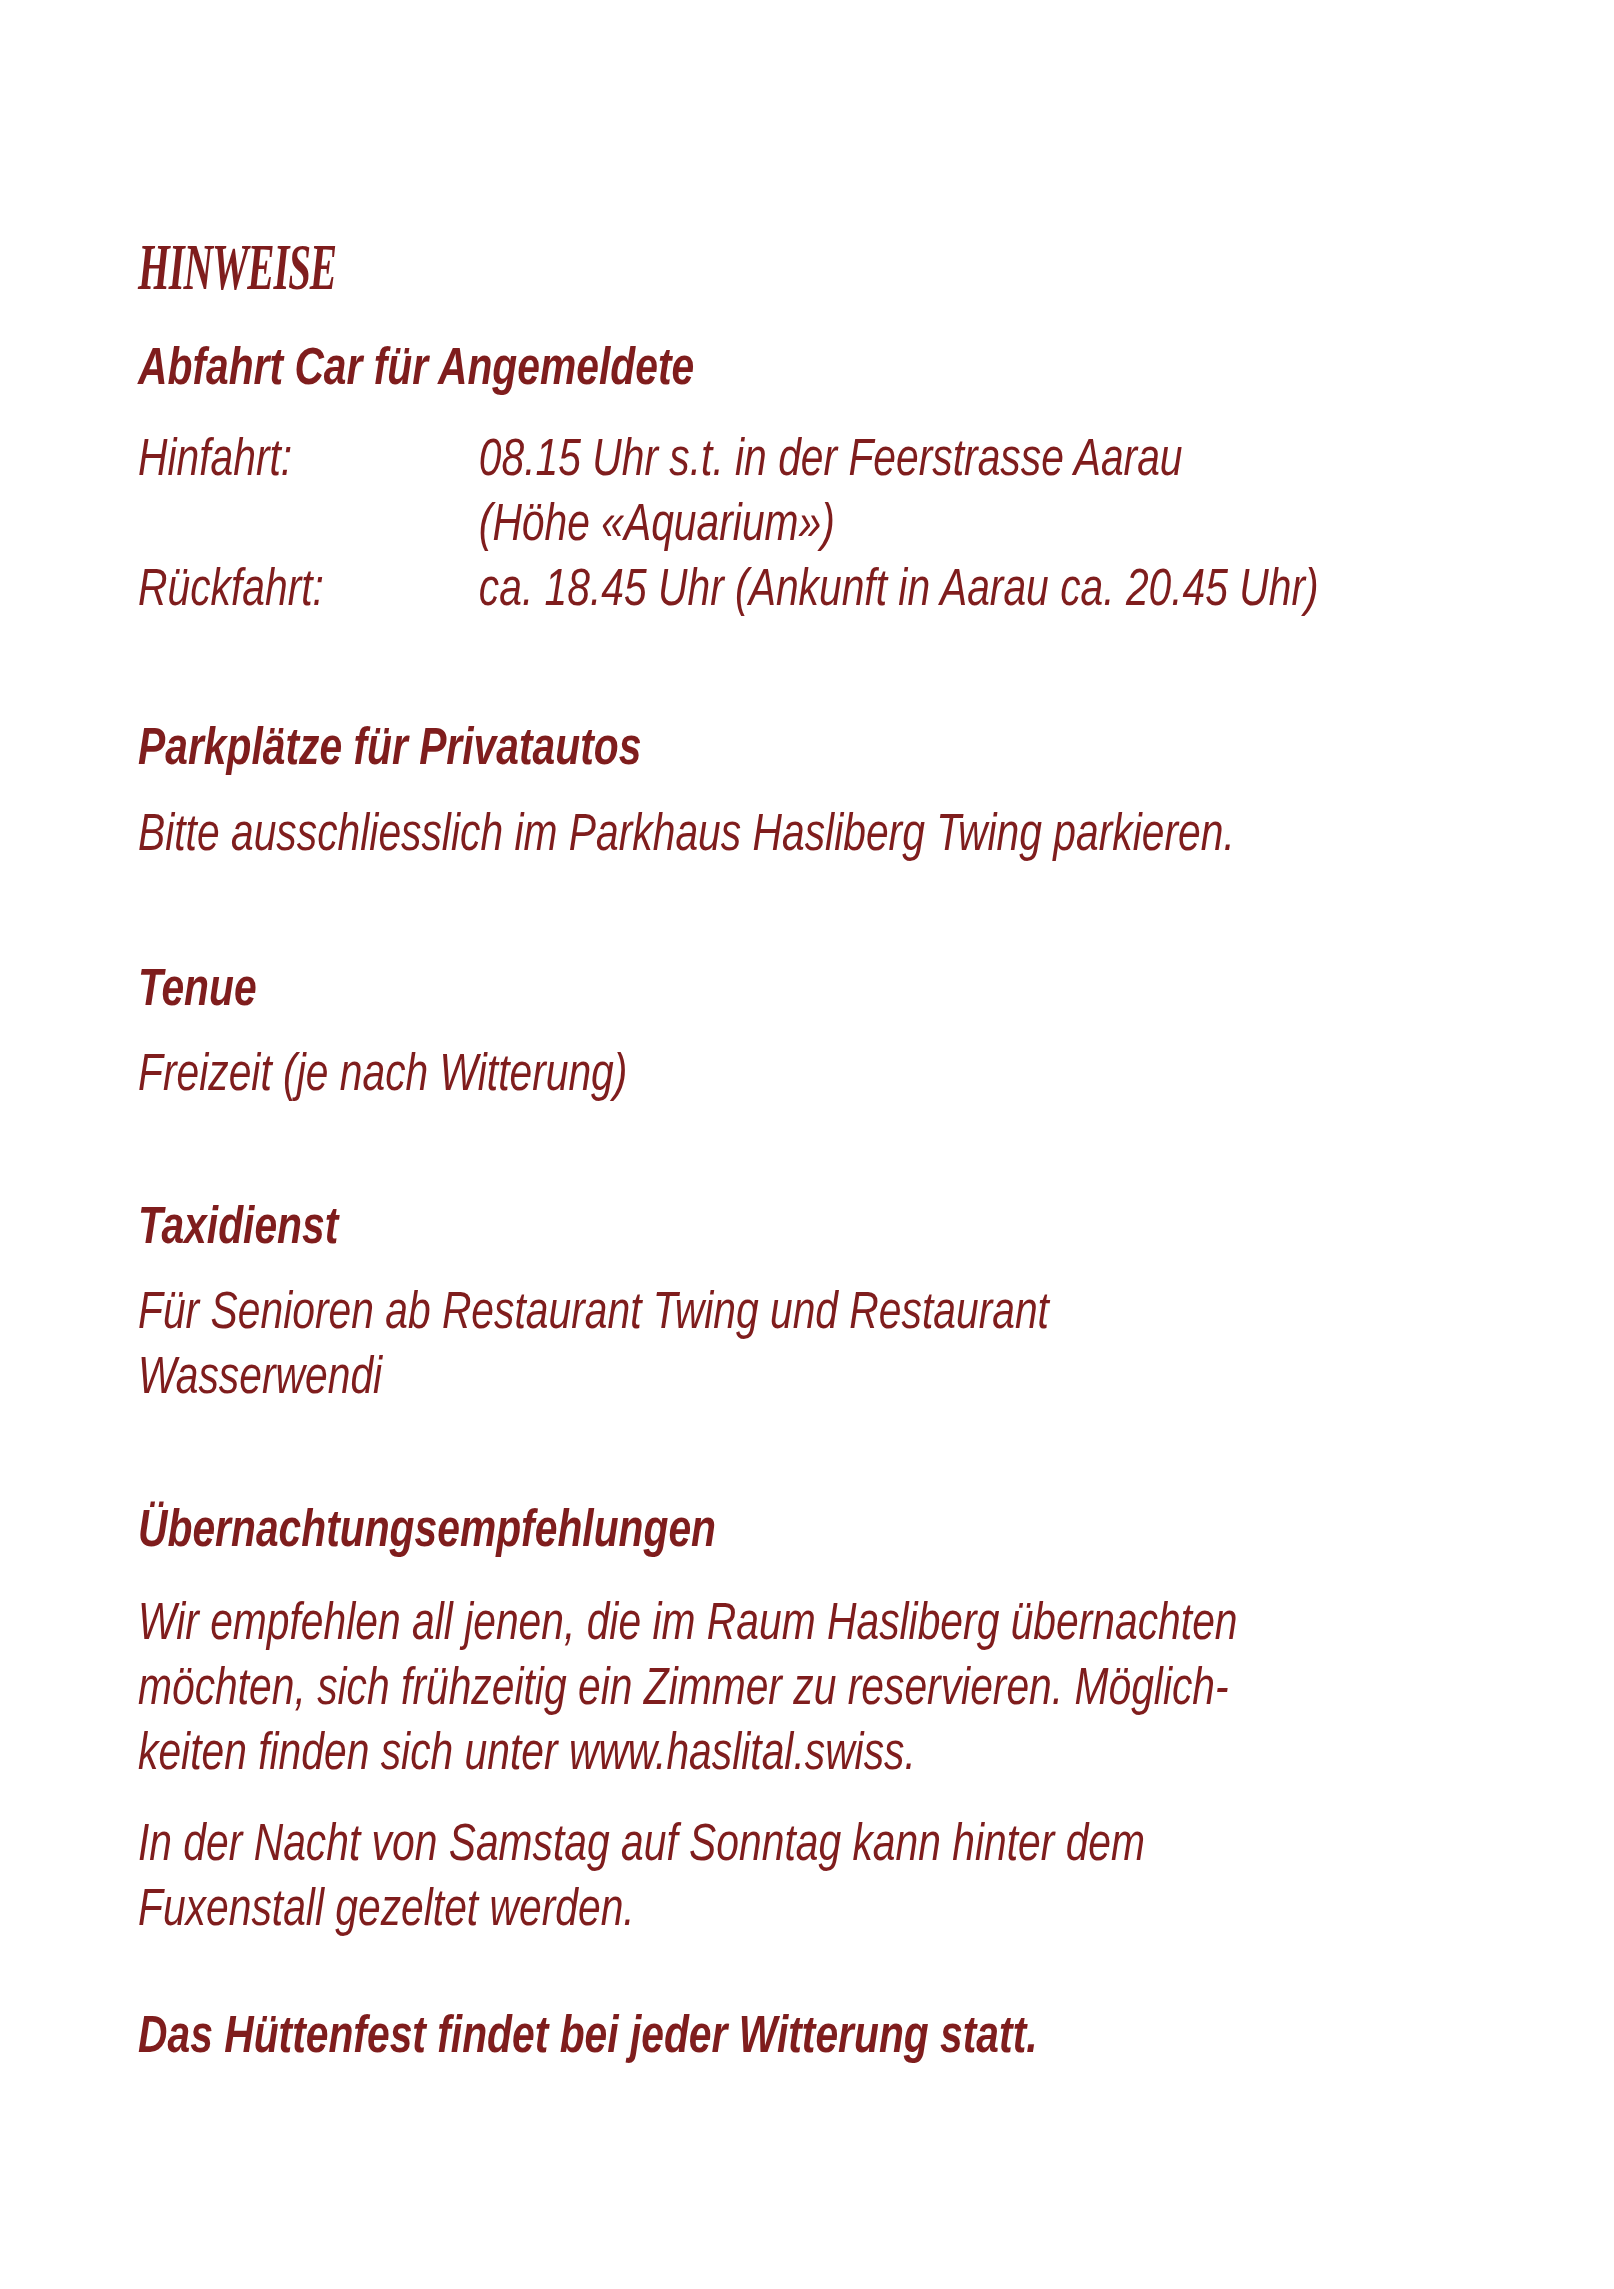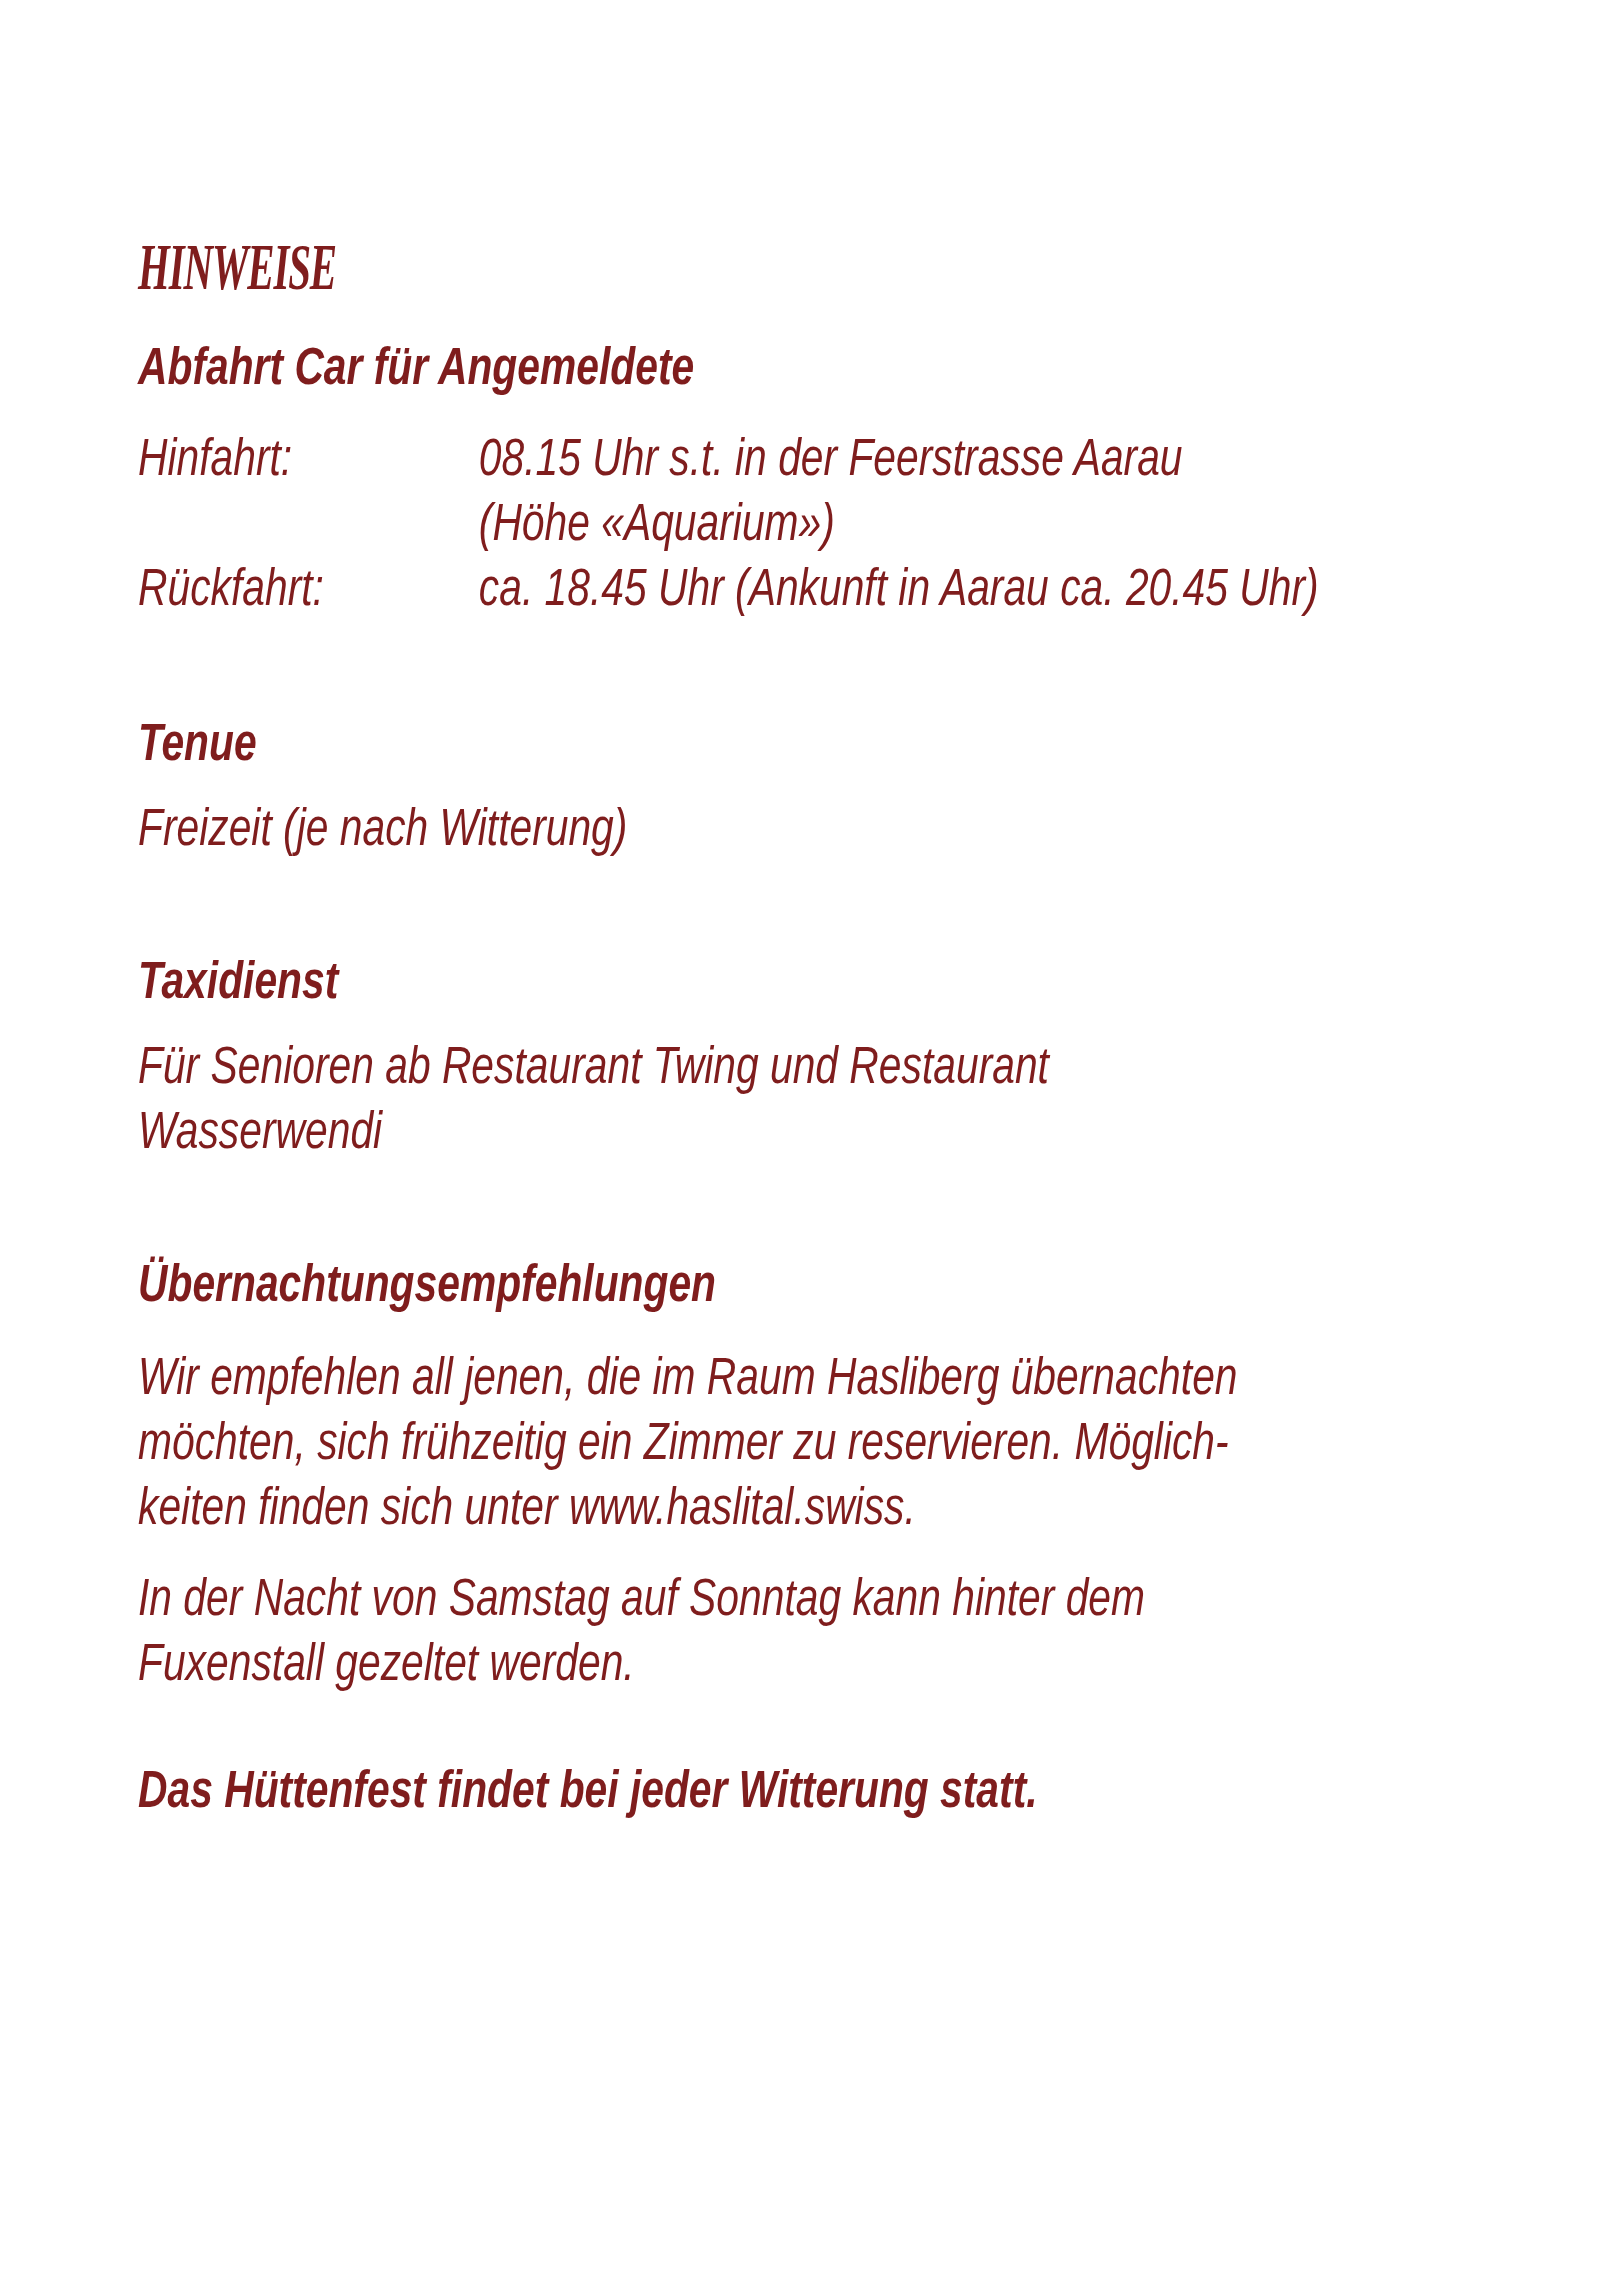--- a/index.html
+++ b/index.html
@@ -109,20 +109,24 @@
         <span class="schedule-value">08.15 Uhr s.t. in der Feerstrasse Aarau
 (Höhe «Aquarium»)</span>
       </div>
 
       <div class="schedule-row">
         <span class="schedule-label">Rückfahrt:</span>
         <span class="schedule-value">ca. 18.45 Uhr (Ankunft in Aarau ca. 20.45 Uhr)</span>
       </div>
     </section>
 
+    <section>
+      <h2 class="section-heading cond m-parkplaetze">Parkplätze für Privatautos</h2>
+      <p class="body-text cond m-bitte">Bitte ausschliesslich im Parkhaus Hasliberg Twing parkieren.</p>
+    </section>
 
     <section>
       <h2 class="section-heading cond m-tenue">Tenue</h2>
       <p class="body-text cond m-freizeit">Freizeit (je nach Witterung)</p>
     </section>
 
     <section>
       <h2 class="section-heading cond m-taxidienst">Taxidienst</h2>
       <p class="body-text cond m-senioren">Für Senioren ab Restaurant Twing und Restaurant
 Wasserwendi</p>

